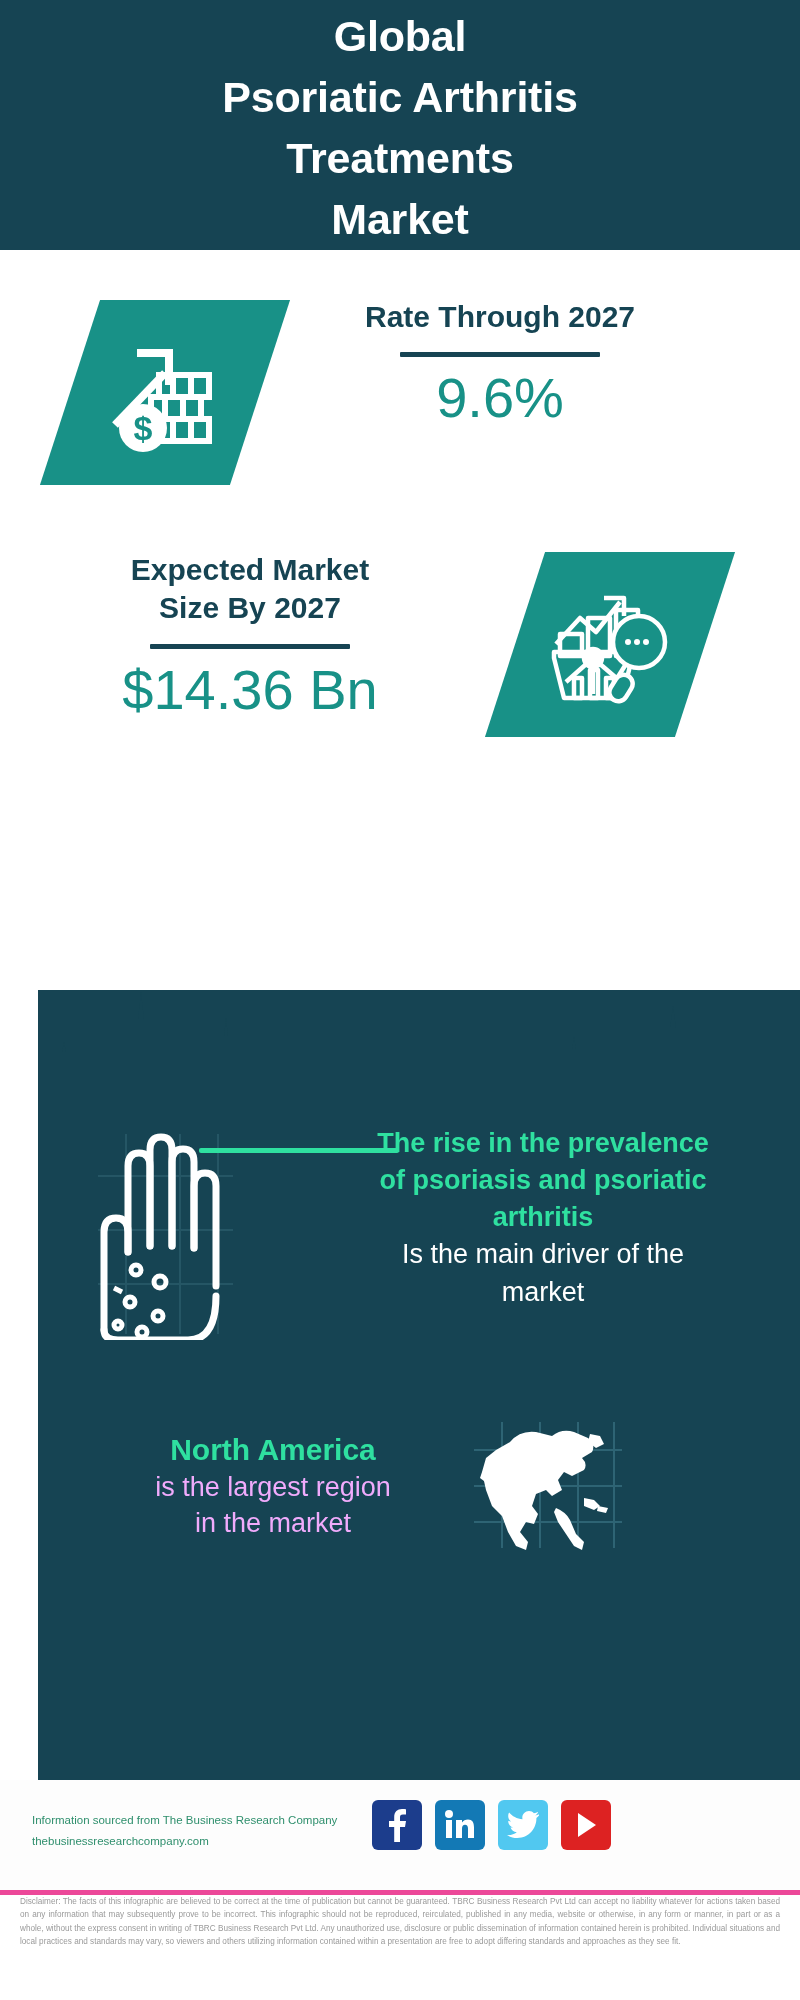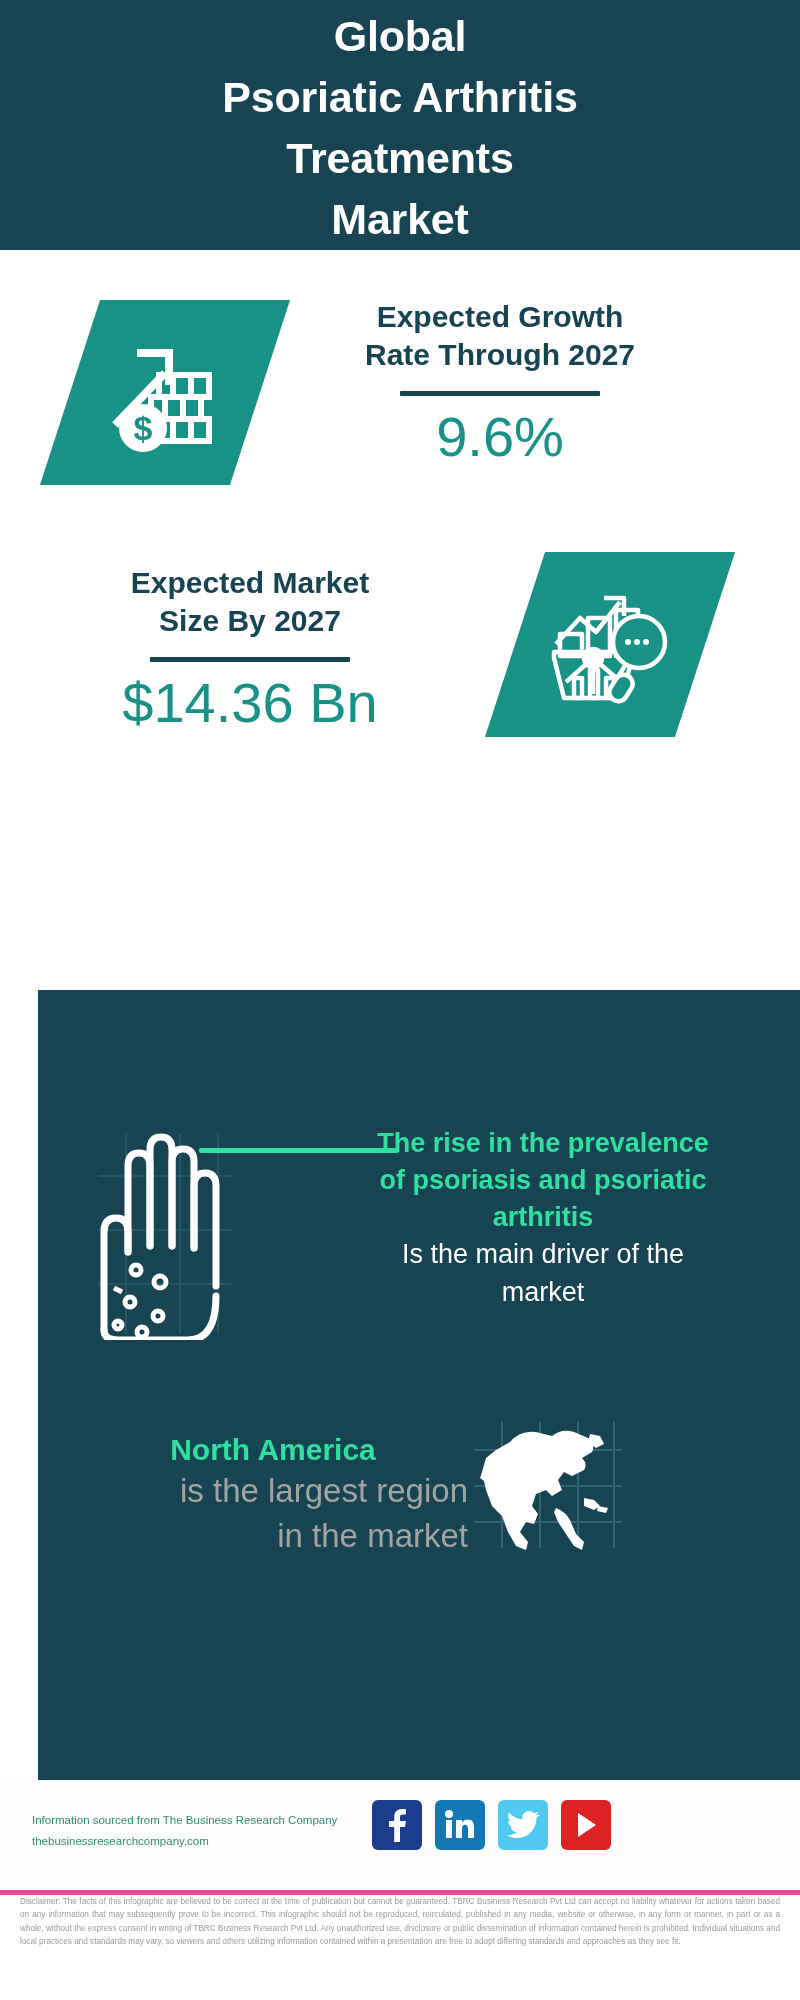--- a/index.html
+++ b/index.html
@@ -39,21 +39,21 @@
   }
   .stat-label span{display:block;}
   .stat-rule{
     width:200px;height:5px;background:#164453;margin:16px auto 10px auto;border-radius:1px;
   }
   .stat-value{color:#189187;font-size:56px;font-weight:normal;line-height:1.1;}
 
   
   .stat2{position:absolute;left:0;top:540px;width:800px;height:250px;}
   .stat2 .para-badge{left:515px;top:12px;}
-  .stat2-text{position:absolute;left:40px;top:24px;width:420px;text-align:center;}
+  .stat2-text{position:absolute;left:40px;top:11px;width:420px;text-align:center;}
 
   
   .dark-panel{
     position:absolute;left:0;top:990px;width:800px;height:790px;
     background:#164453;overflow:hidden;margin-left:38px;
   }
   .skyline{position:absolute;left:0;top:0;width:800px;height:120px;}
   .skyline svg{display:block;}
 
   .driver-row{
@@ -69,21 +69,21 @@
   .white-text span{display:block;}
 
   .mid-rule{
     position:absolute;left:199px;top:1148px;width:200px;height:5px;
     background:#2fe0a0;border-radius:2px;
   }
 
   .region-row{position:absolute;left:0;top:440px;width:800px;height:200px;}
   .region-text{position:absolute;left:40px;top:0;width:390px;text-align:center;}
   .region-head{color:#2fe0a0;font-weight:bold;font-size:30px;line-height:1.3;}
-  .region-sub{color:#a3a3a3;font-size:33px;line-height:1.35;text-align:right;}
+  .region-sub{color:#f0abfc;font-size:27px;line-height:1.35;}
   .region-sub span{display:block;}
   .map-wrap{position:absolute;left:430px;top:-10px;width:160px;height:130px;}
 
   
   .footer{
     position:absolute;left:0;top:1780px;width:800px;height:110px;background:#fdfdfd;
     border-bottom:5px solid #ec4899;
   }
   .source-text{
     position:absolute;left:32px;top:30px;color:#2f8f6d;font-size:11.5px;line-height:1.85;
@@ -136,21 +136,20 @@
             <line x1="70" y1="86" x2="70" y2="108"></line>
             <line x1="88" y1="86" x2="88" y2="108"></line>
           </g>
           <circle cx="40" cy="95" r="24" fill="#ffffff"></circle>
           <text x="40" y="107" font-size="34" font-family="Liberation Sans, sans-serif" font-weight="bold" text-anchor="middle" fill="#189187">$</text>
         </svg>
       </div>
     </div>
     <div class="stat1-text">
       <div class="stat-label">
-        <span>Expected Growth</span>
         <span>Rate Through 2027</span>
       </div>
       <div class="stat-rule"></div>
       <div class="stat-value">9.6%</div>
     </div>
   </div>
 
   <div class="stat2">
     <div class="stat2-text">
       <div class="stat-label">

